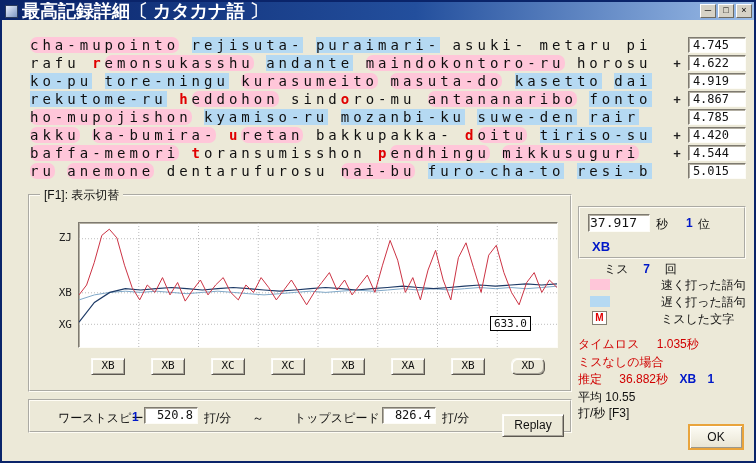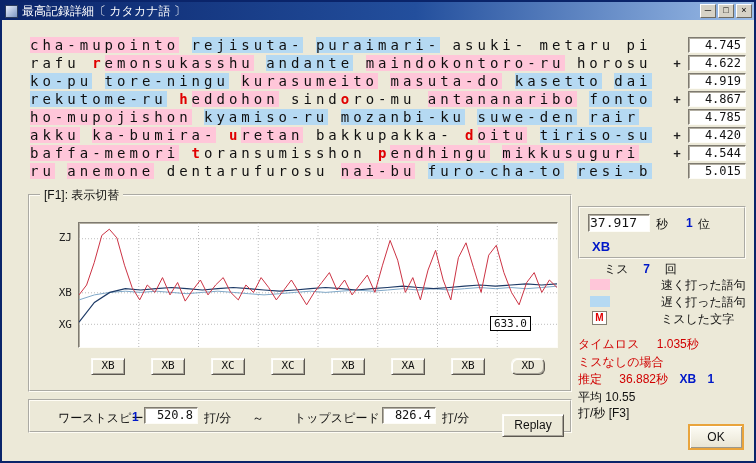--- a/index.html
+++ b/index.html
@@ -8,40 +8,40 @@
     position: relative; width: 756px; height: 463px;
     background:#ece9d8; border:2px solid #0a246a; overflow:hidden;
     font-family:"Liberation Sans","DejaVu Sans",sans-serif; color:#111;
   }
   
   .titlebar{position:absolute;top:0;left:0;right:0;height:18px;
     background:linear-gradient(90deg,#0a246a 0%,#234f9d 55%,#9cbde8 100%);
     display:flex;align-items:center;padding:0 2px;color:#fff;}
   .title-icon{width:13px;height:13px;margin:0 4px 0 1px;flex:0 0 auto;
     background:linear-gradient(135deg,#e8eefb,#7d97c4);border:1px solid #2c3c5c;}
-  .title-text{font-size:12px;font-weight:normal;flex:1;white-space:nowrap;line-height:16px;}
+  .title-text{font-size:18px;font-weight:bold;flex:1;white-space:nowrap;line-height:16px;}
   .tb-btn{width:16px;height:14px;margin-left:2px;background:#d6d2c6;cursor:default;
     border:1px solid;border-color:#fff #6e6a60 #6e6a60 #fff;
     font-size:9px;line-height:11px;text-align:center;color:#000;flex:0 0 auto;}
   
   .lines{position:absolute;left:28px;top:35px;width:716px;}
   .line{position:relative;height:18px;width:716px;}
   .line-text{position:absolute;left:0;top:0;height:18px;line-height:17px;
     font-family:"DejaVu Sans Mono","Liberation Mono",monospace;
     font-size:14px;letter-spacing:4px;white-space:pre;color:#101010;}
-  .seg-fast{background:#ffc6d9;}
+  .seg-fast{background:#ffc6d9;border-radius:7px;}
   .seg-slow{background:#b5d9f2;}
   .seg-miss{color:#e00000;font-weight:bold;}
   .plus{position:absolute;right:62px;top:0;width:14px;text-align:center;
     font-size:13px;font-weight:bold;color:#222;line-height:17px;}
   .inset{background:#fff;border:1px solid;border-color:#7e7a70 #fdfcf7 #fdfcf7 #7e7a70;
     box-shadow:inset 1px 1px 0 #b2aea2;}
   .valbox{position:absolute;right:0;top:0;width:58px;height:16px;
     font-family:"DejaVu Sans Mono",monospace;font-size:12px;line-height:14px;
-    text-align:right;padding-right:4px;}
+    text-align:right;padding-right:16px;}
   
   .groupbox{position:absolute;border:2px groove #fffdf5;}
   #chart-group{left:26px;top:192px;width:544px;height:198px;}
   .groupbox-label{position:absolute;left:10px;top:-9px;background:#ece9d8;
     padding:0 4px;font-size:12px;white-space:nowrap;}
   .ylabel{position:absolute;left:14px;width:28px;text-align:right;font-size:11px;
     font-family:"DejaVu Sans Mono",monospace;color:#222;}
   .chartbox{position:absolute;left:48px;top:26px;width:480px;height:126px;background:#fff;
     border:1px solid;border-color:#7e7a70 #fdfcf7 #fdfcf7 #7e7a70;box-shadow:inset 1px 1px 0 #b2aea2;}
   .chartbox svg{position:absolute;left:0;top:0;width:100%;height:100%;}

